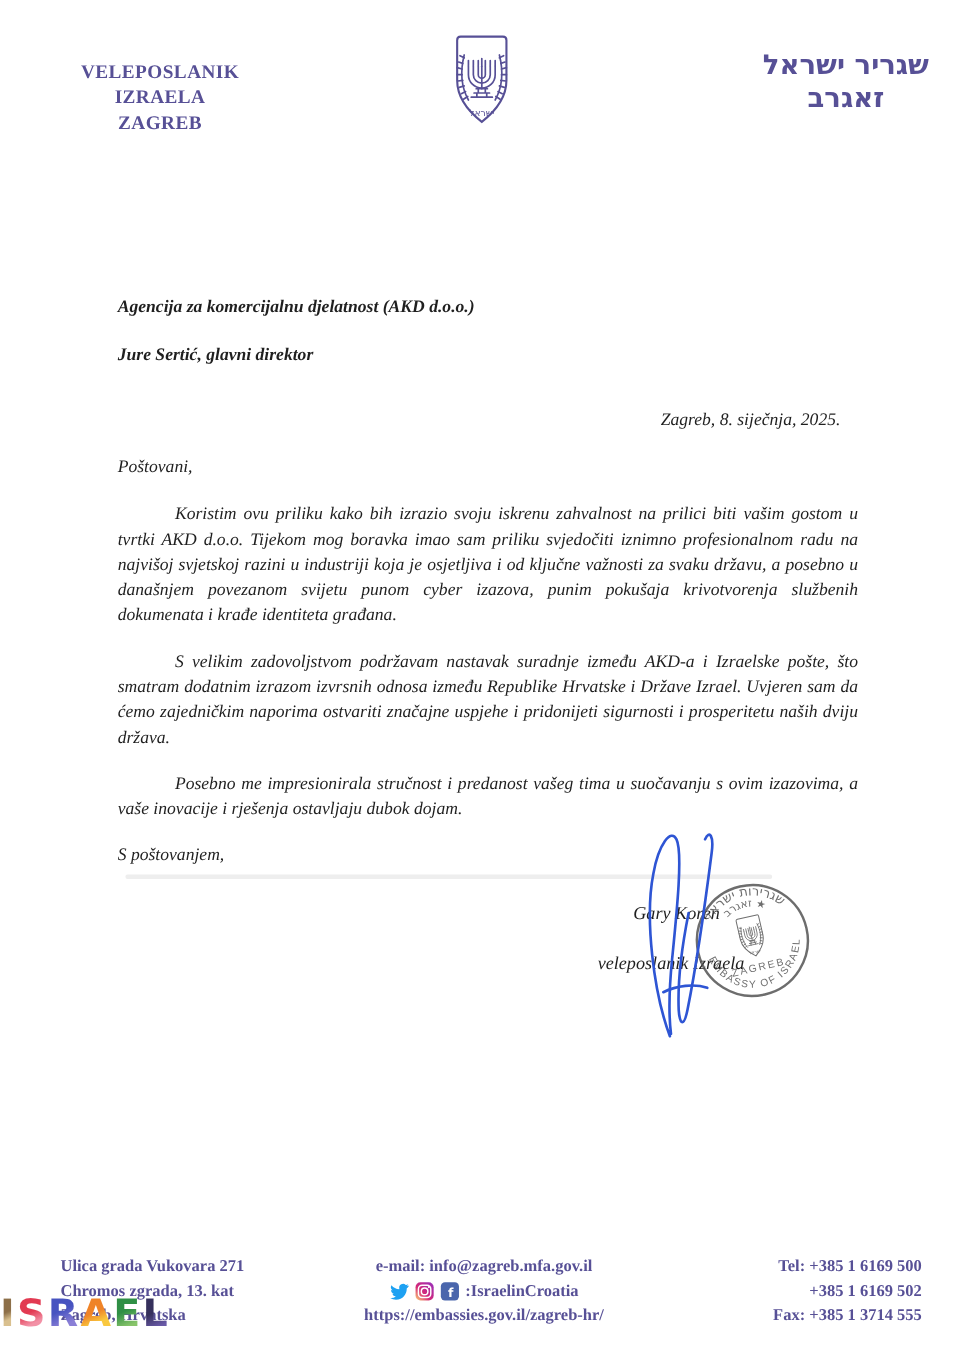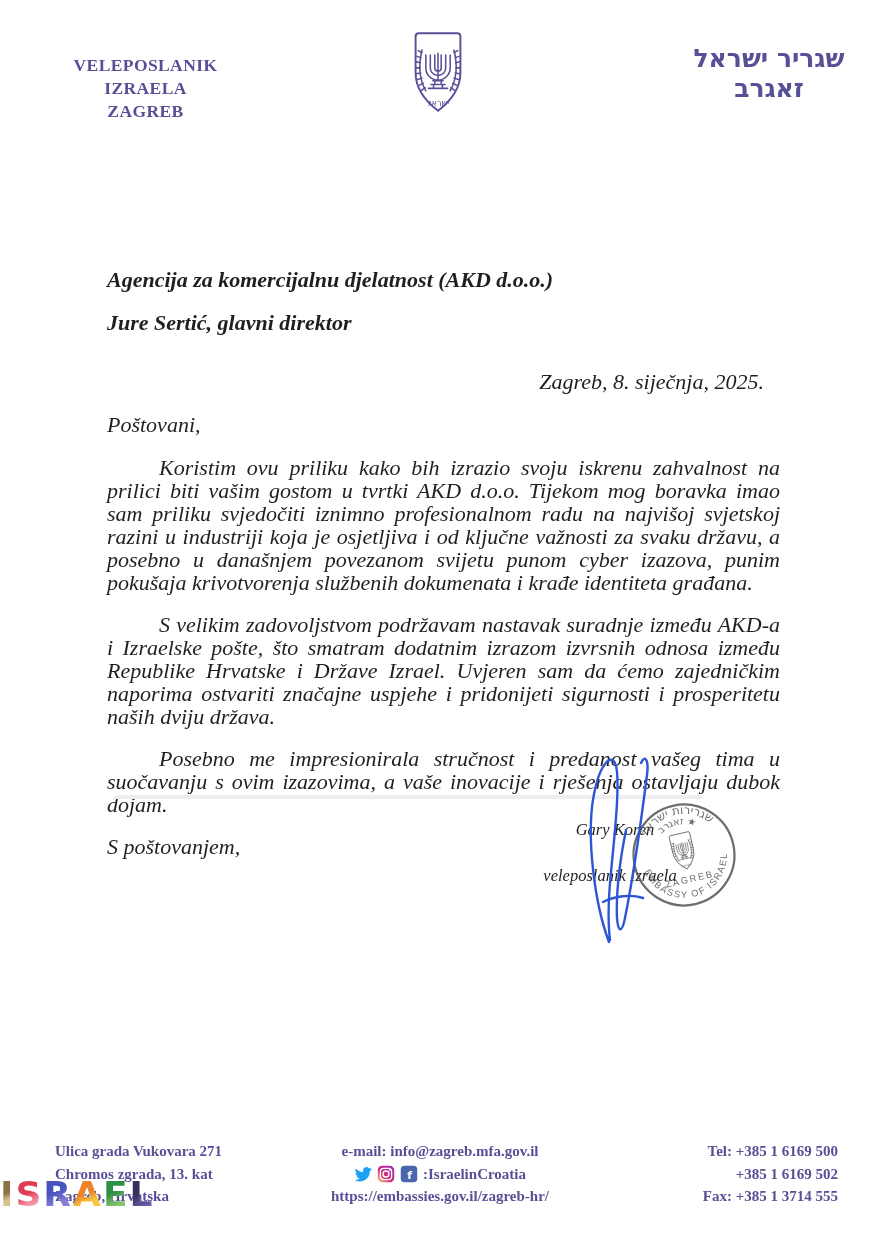--- a/index.html
+++ b/index.html
@@ -8,21 +8,21 @@
 
   
   .hdr-left{position:absolute;left:38px;top:54px;width:215px;text-align:center;
             color:#575096;font-weight:bold;font-size:17.5px;line-height:1.32;letter-spacing:.4px;}
   .emblem{position:absolute;left:406px;top:30px;width:64px;height:86px;color:#575096;}
   .hdr-right{position:absolute;right:26px;top:44px;width:170px;text-align:center;direction:rtl;
              color:#575096;font-family:"DejaVu Sans",sans-serif;font-weight:bold;
              font-size:25px;line-height:1.18;}
 
   
-  .letter{position:absolute;left:107px;top:268px;width:673px;font-style:italic;font-size:22px;line-height:23px;}
+  .letter{position:absolute;left:107px;top:268px;width:673px;font-style:italic;font-size:16px;line-height:23px;}
   .recipient{font-weight:bold;margin:0 0 20px 0;}
   .date-line{text-align:right;padding-right:16px;margin:36px 0 20px 0;}
   .salutation{margin:0 0 20px 0;}
   .para{text-align:justify;text-indent:52px;margin:0 0 19px 0;}
   .closing{margin:12px 0 14px 0;}
 
   
   .artifact{position:absolute;left:114px;top:795px;width:588px;height:4px;background:#eeeeee;border-radius:2px;}
   .sig-name{position:absolute;left:525px;top:820px;width:180px;text-align:center;
             font-style:italic;font-size:16.5px;}

